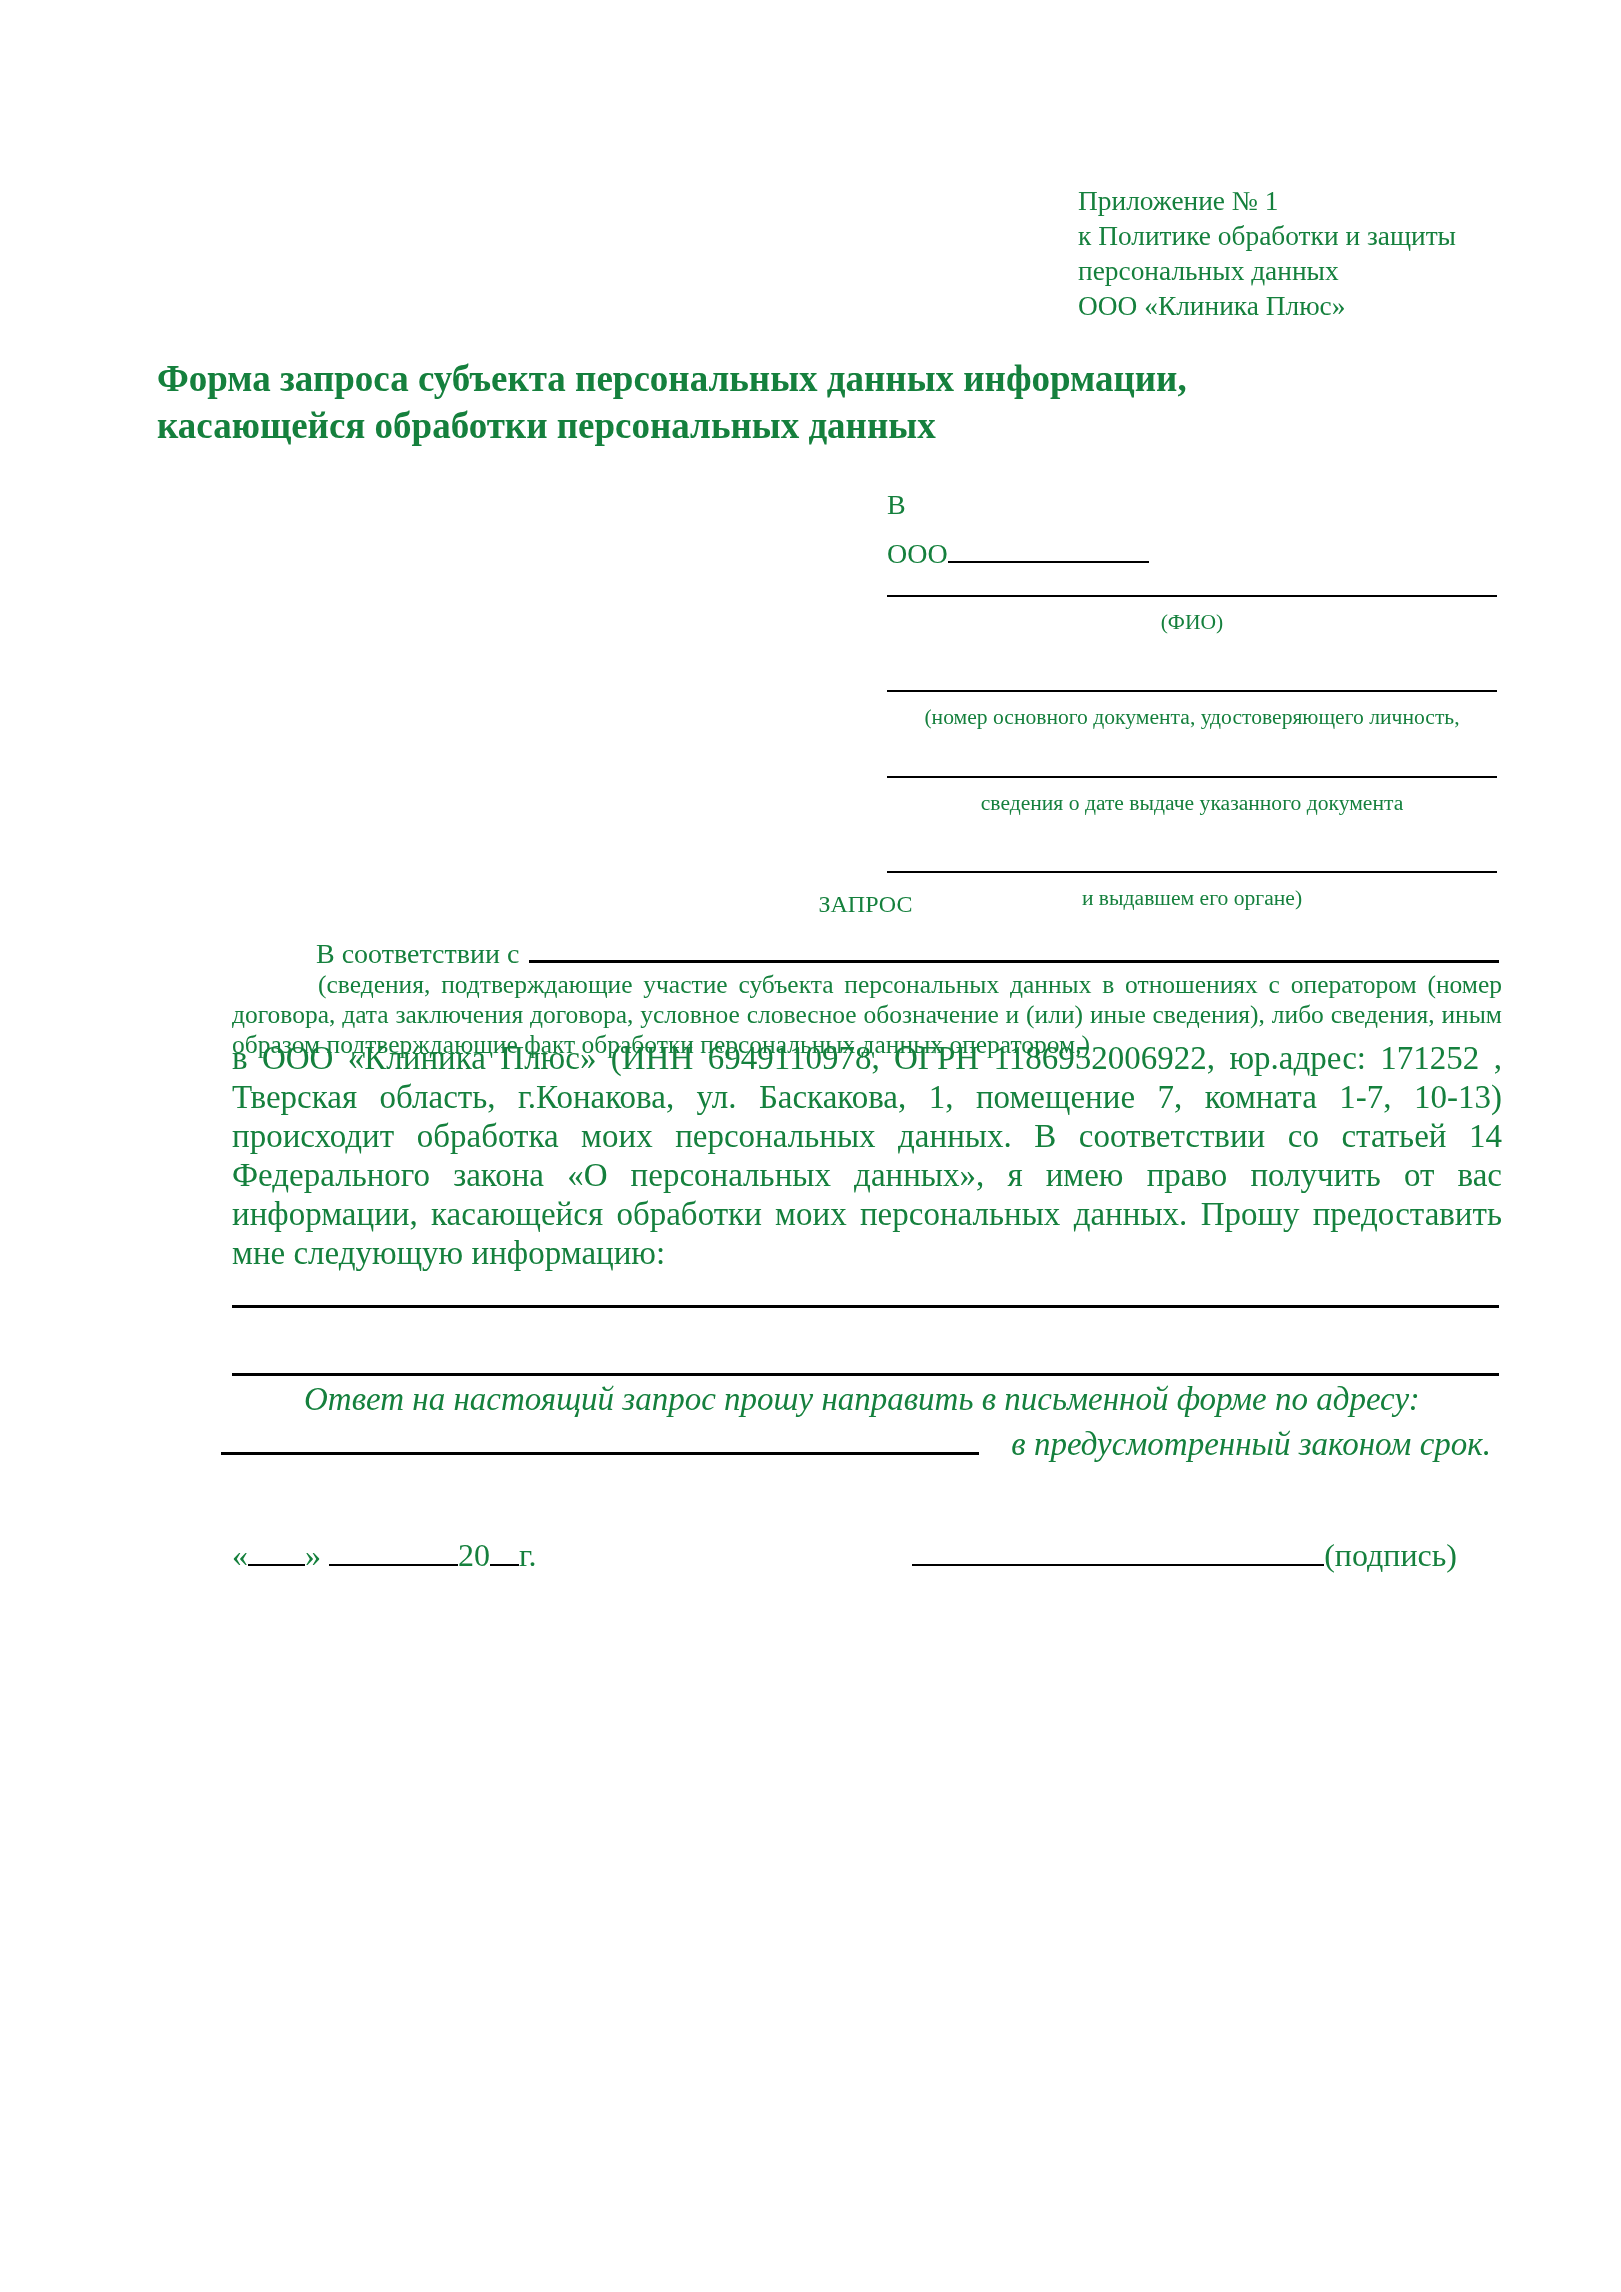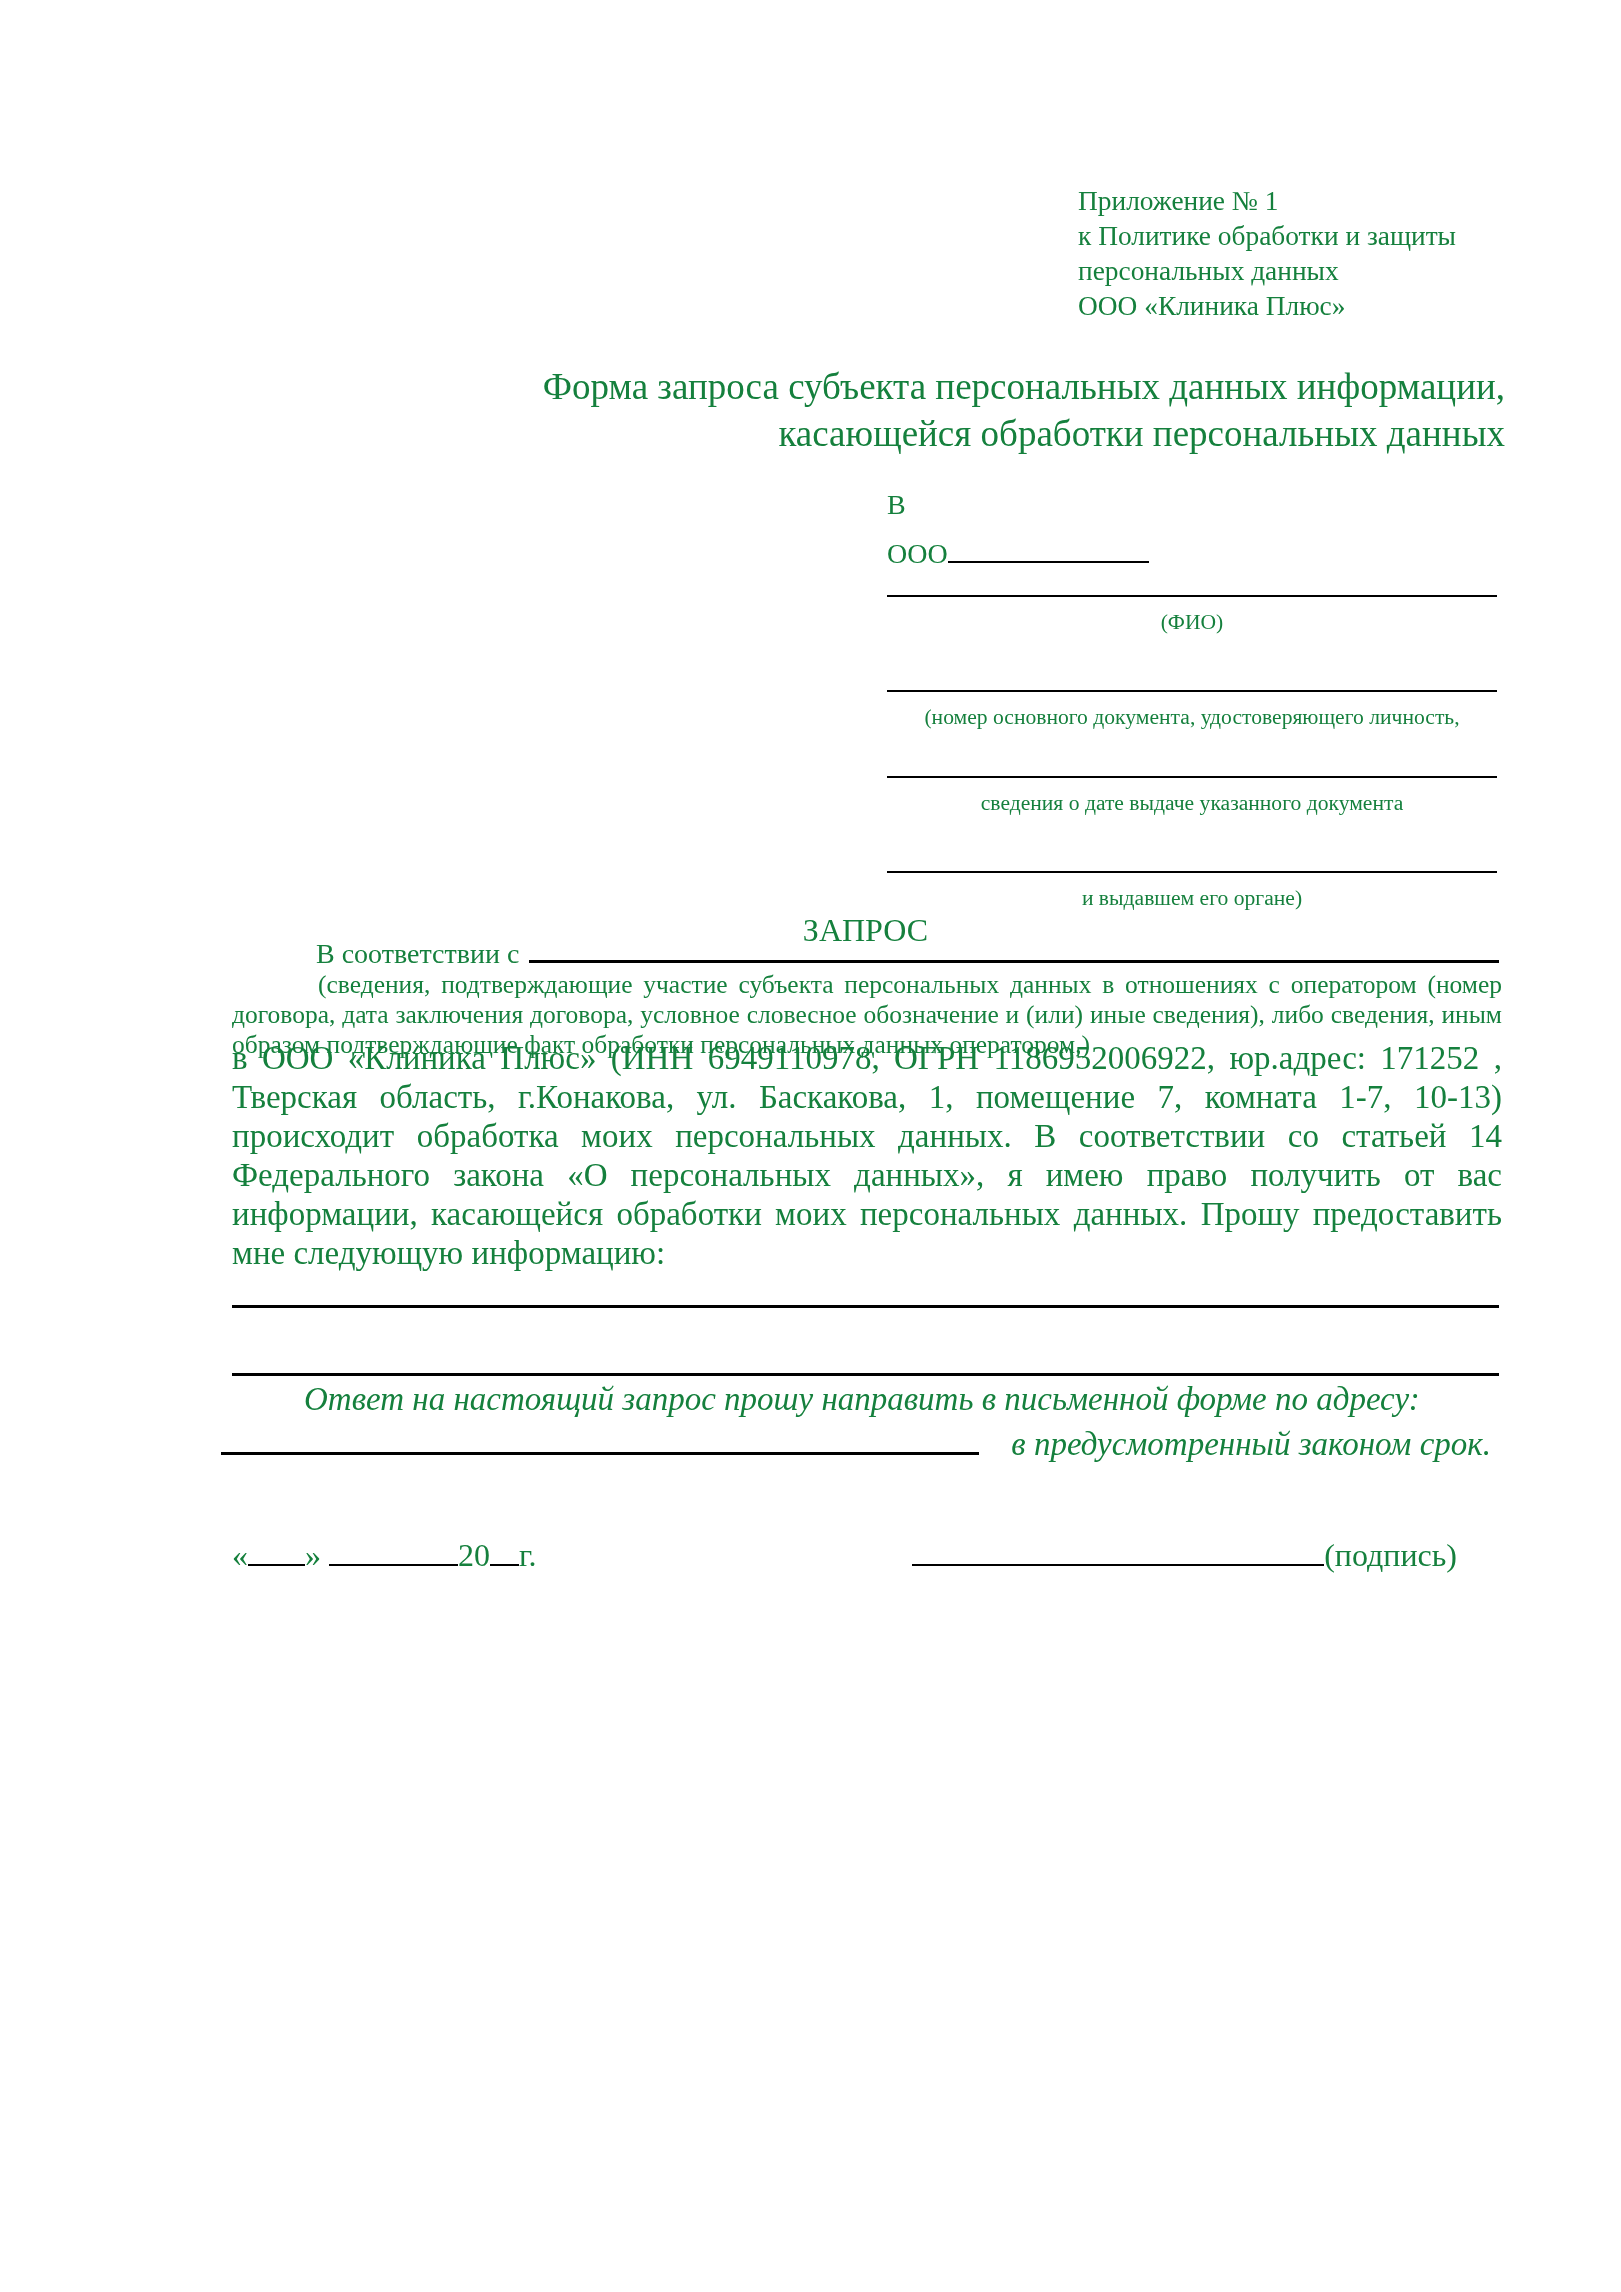--- a/index.html
+++ b/index.html
@@ -13,37 +13,37 @@
   }
   .blank{display:inline-block;border-bottom:2.9px solid #000;height:1em;vertical-align:baseline;}
   
   .doc-header{
     position:absolute;left:1078px;top:184px;width:451px;
     font-size:27.4px;line-height:35px;text-align:left;
   }
   
   .doc-title{
     position:absolute;left:157px;top:355px;width:1348px;
-    font-size:37px;font-weight:normal;line-height:47px;text-align:right;margin-top:8px;
+    font-size:37px;font-weight:bold;line-height:47px;text-align:left;
   }
   
   .addressee{
     position:absolute;left:887px;top:490px;width:610px;
     font-size:28px;line-height:29px;
   }
   .addressee .row{margin-bottom:13.7px;}
   .addressee .fullrule{display:block;width:610px;border-bottom:2.9px solid #000;height:9.8px;}
   .addressee .caption{
     display:block;text-align:center;font-size:21.6px;line-height:25.5px;margin-top:13px;
   }
   .gap48{margin-top:45px;}
   
   .request-heading{
     position:absolute;left:232px;top:887px;width:1267px;
-    text-align:center;font-size:32px;line-height:35px;margin-top:26px;
+    text-align:center;font-size:24px;line-height:35px;
   }
   
   .intro{
     position:absolute;left:232px;top:931px;width:1267px;
     font-size:28px;line-height:35px;display:flex;align-items:baseline;
   }
   .intro .lead{white-space:nowrap;padding-left:84px;}
   .intro .rule-flex{flex:1;border-bottom:3.9px solid #000;height:29px;margin-left:9.8px;}
   
   .note{

